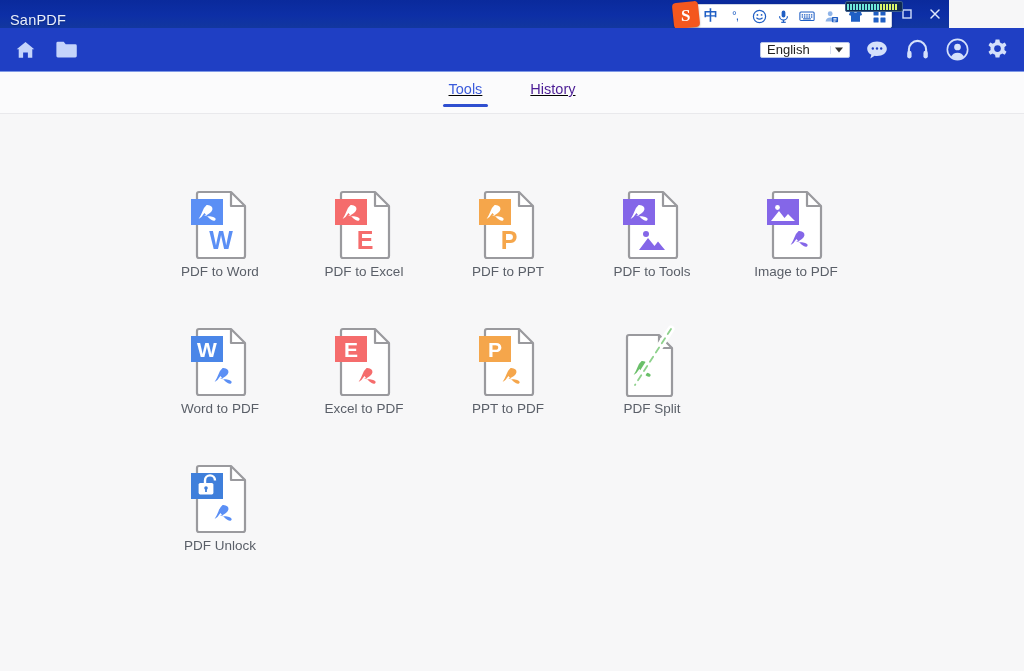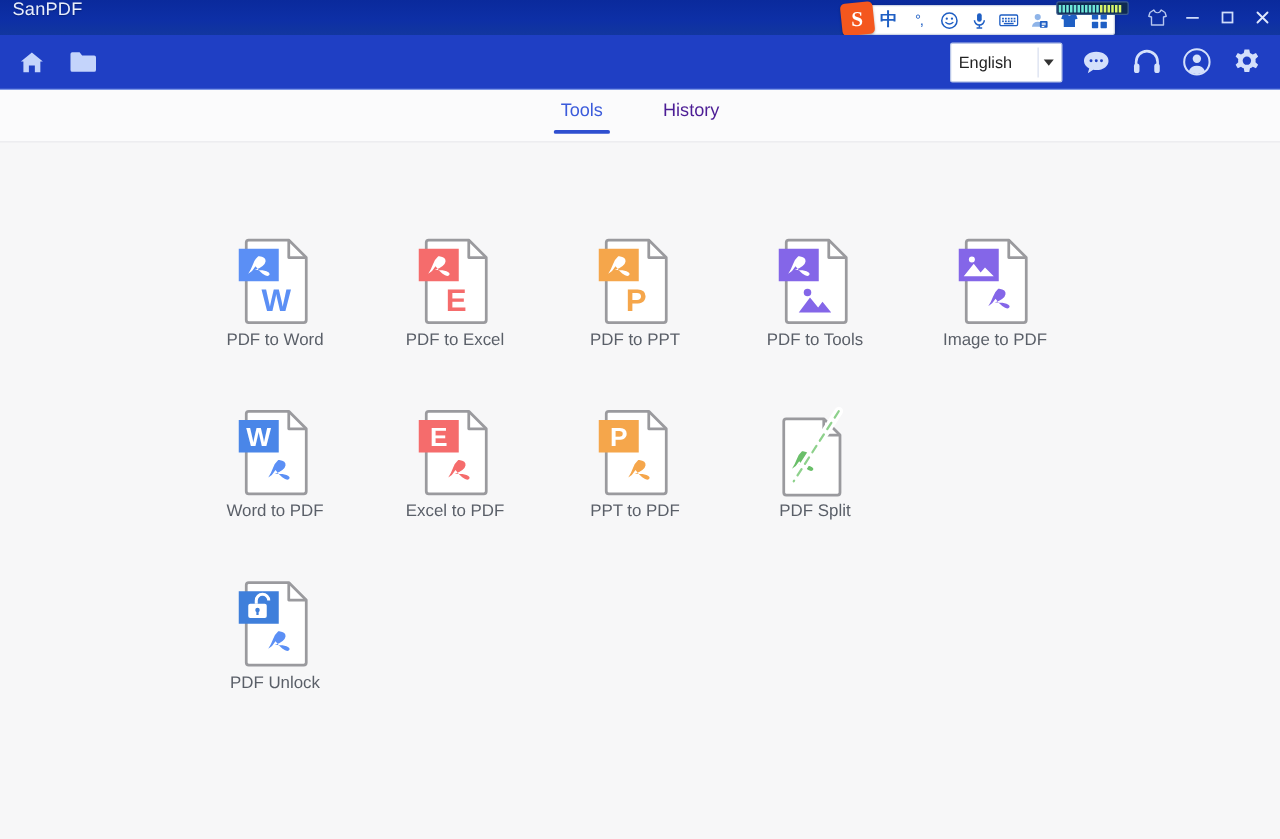--- a/index.html
+++ b/index.html
@@ -6,23 +6,23 @@
   html,body{ width:1024px; height:671px; overflow:hidden; }
   body{
     font-family:"Liberation Sans", sans-serif;
     background:#f7f7f8;
     -webkit-font-smoothing:antialiased;
   }
   .app{ position:relative; width:1024px; height:671px; background:#f7f7f8; }
 
   
   .titlebar{
-    position:absolute; top:0; left:0; width:1024px; height:28px;
+    position:absolute; top:0; left:0; width:949px; height:28px;
     background:linear-gradient(180deg,#0a2a9c 0%,#0d2fa6 55%,#12379f 100%);
-    display:flex; align-items:flex-start;
+    display:flex; align-items:flex-end;
   }
   .app-title{
     color:#e8eefc; font-size:14.5px; letter-spacing:.2px;
     padding-left:10px; font-weight:400; text-shadow:0 1px 1px rgba(0,0,0,.25);
   }
   .tb-right{ margin-left:auto; display:flex; align-items:center; height:28px; }
   .winbtn{
     width:28px; height:28px; display:flex; align-items:center; justify-content:center;
     color:#c9d6f5;
   }
@@ -66,41 +66,42 @@
   }
   .tb-icon{
     width:34px; height:34px; margin-left:8px;
     display:flex; align-items:center; justify-content:center;
     color:#c4d4fb;
   }
   .toolbar .right{
     margin-left:auto; display:flex; align-items:center; gap:14px; padding-right:14px;
   }
   .lang-select{
-    position:relative; width:90px; height:32px; background:#fff;
+    position:relative; width:90px; height:16px; background:#fff;
     border:1px solid #b9c6e8; border-radius:2px;
     display:flex; align-items:center; padding:0 6px;
     font-size:13px; color:#222;
   }
   .lang-select .caret{
     position:absolute; right:6px; top:50%; transform:translateY(-50%);
     width:0;height:0;border-left:4px solid transparent;border-right:4px solid transparent;
     border-top:5px solid #333;
   }
   .lang-select .divider{
     position:absolute; right:18px; top:3px; bottom:3px; width:1px; background:#d9e0f0;
   }
   .rt-icon{ width:26px;height:26px; display:flex;align-items:center;justify-content:center; color:#d4e0fb;}
 
   
   .tabs{
     position:absolute; top:72px; left:0; width:1024px; height:42px;
     background:#fbfbfc; border-bottom:1px solid #e9e9ec;
     display:flex; align-items:flex-start; justify-content:center; gap:36px;
     padding-top:9px;
+    text-decoration:underline;
   }
   .tab{
     position:relative; font-size:14.5px; color:#4c1d95; padding:0 6px 10px 6px;
   }
   .tab.active{ color:#3b5bdb; }
   .tab.active:after{
     content:""; position:absolute; left:0; right:0; bottom:0; height:3px;
     background:#2f4fd0; border-radius:2px;
   }
 

